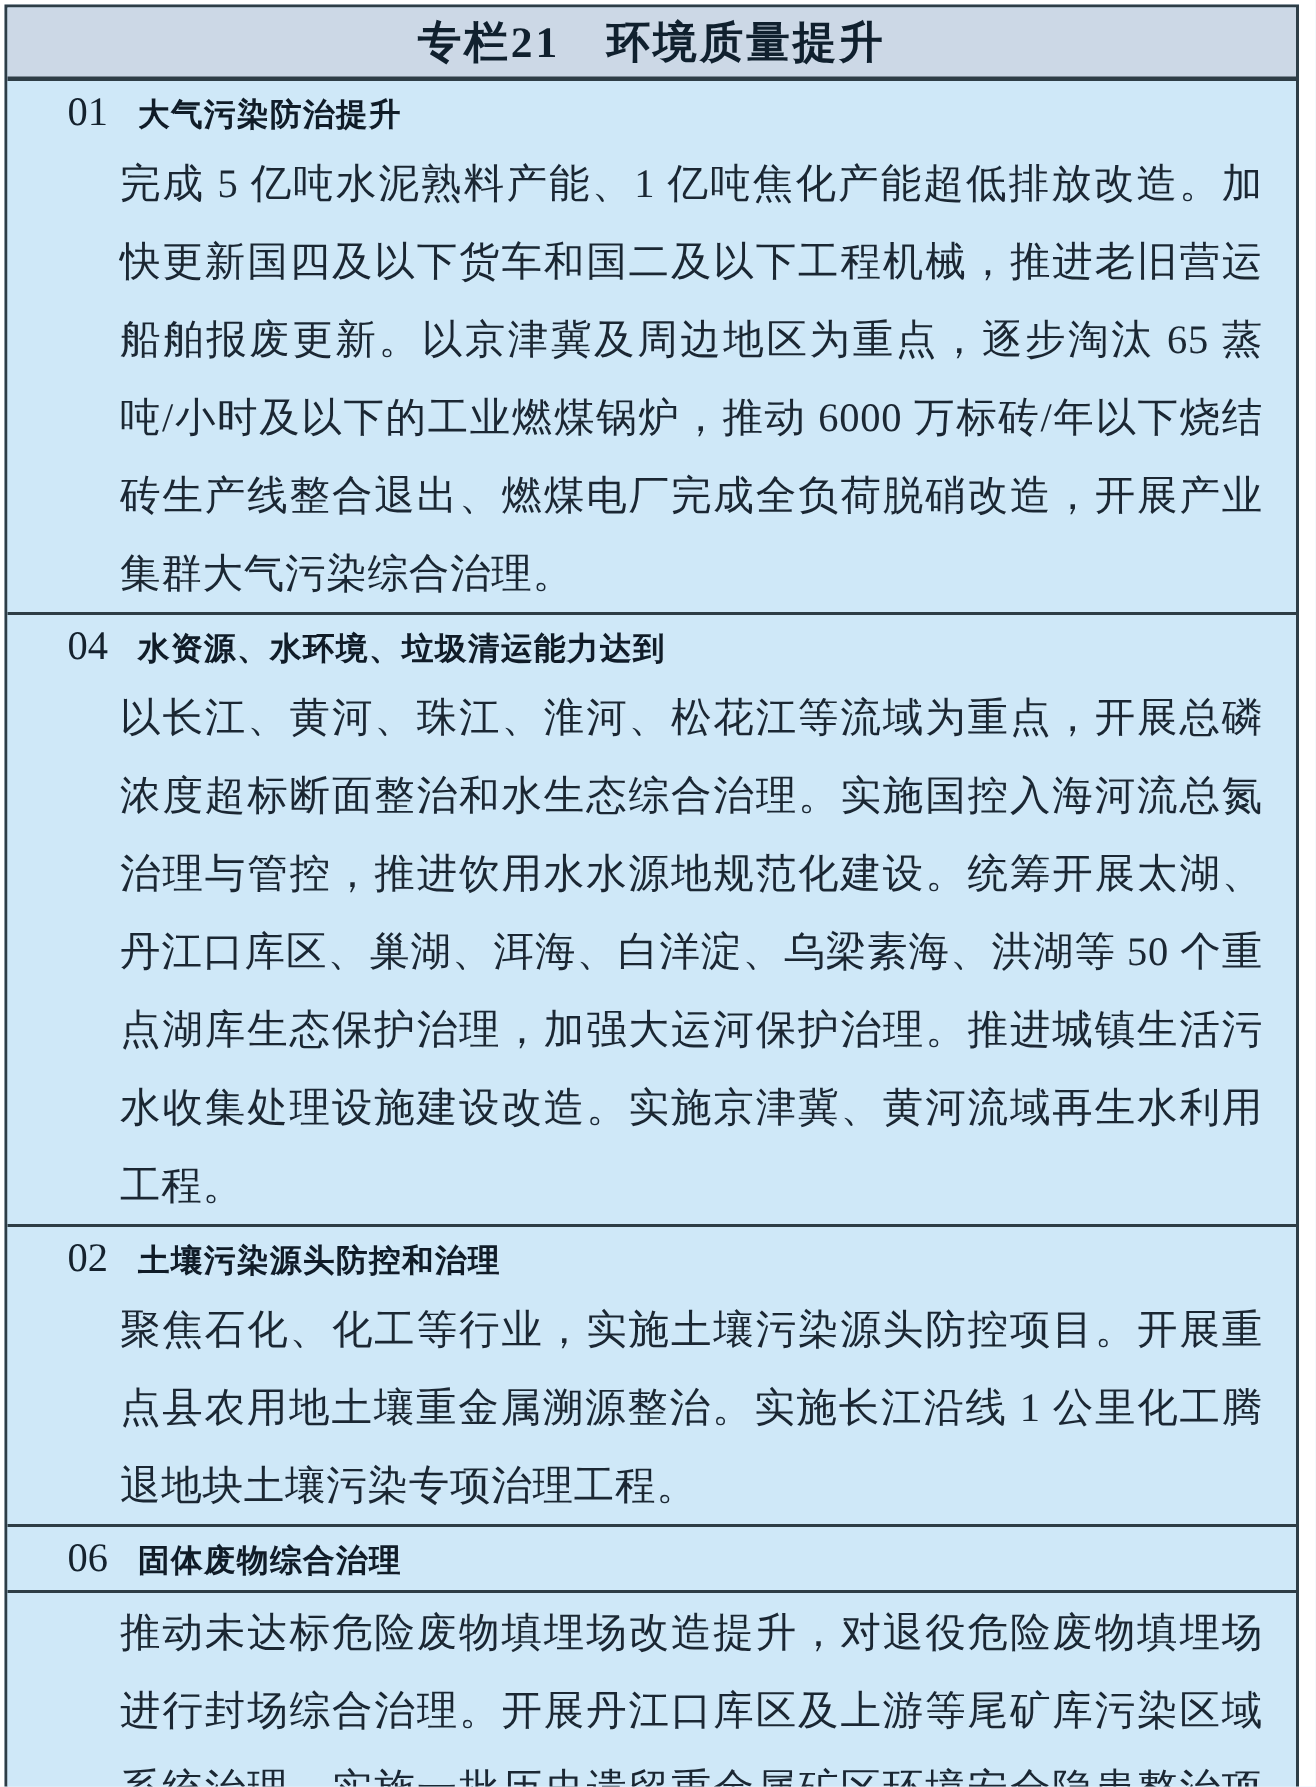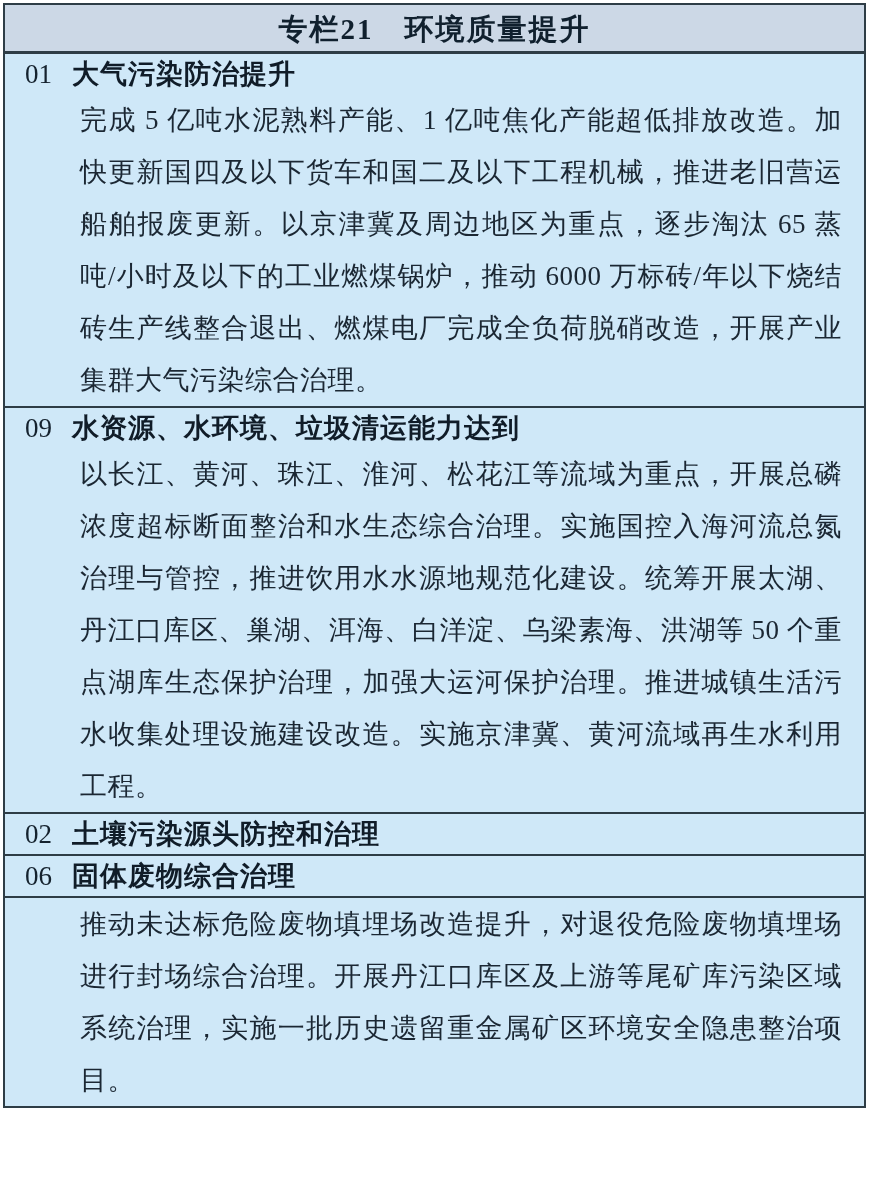--- a/index.html
+++ b/index.html
@@ -40,27 +40,27 @@
   }
   .section:last-child { border-bottom: none; }
   .title-row {
     display: flex;
     align-items: baseline;
     line-height: 40px;
     color: #101c28;
   }
   .sec-num {
     flex: 0 0 47px;
-    margin-left: 20px;
+    margin-left: 40px;
     font-size: 27px;
     color: #15222e;
   }
   .sec-title {
     font-weight: bold;
-    font-size: 27px;
+    font-size: 21px;
     letter-spacing: 1px;
   }
   .sec-body {
     margin: 0 22px 0 75px;
     font-size: 27px;
     line-height: 52px;
     color: #1b2733;
     text-align: justify;
     text-justify: inter-character;
     letter-spacing: 0.5px;
@@ -77,31 +77,32 @@
     <div class="section">
       <div class="title-row">
         <span class="sec-num">01</span>
         <span class="sec-title">大气污染防治提升</span>
       </div>
       <div class="sec-body">完成 5 亿吨水泥熟料产能、1 亿吨焦化产能超低排放改造。加快更新国四及以下货车和国二及以下工程机械，推进老旧营运船舶报废更新。以京津冀及周边地区为重点，逐步淘汰 65 蒸吨/小时及以下的工业燃煤锅炉，推动 6000 万标砖/年以下烧结砖生产线整合退出、燃煤电厂完成全负荷脱硝改造，开展产业集群大气污染综合治理。</div>
     </div>
 
     <div class="section">
       <div class="title-row">
-        <span class="sec-num">09</span>
+        <span class="sec-num">04</span>
         <span class="sec-title">水资源、水环境、垃圾清运能力达到</span>
       </div>
       <div class="sec-body">以长江、黄河、珠江、淮河、松花江等流域为重点，开展总磷浓度超标断面整治和水生态综合治理。实施国控入海河流总氮治理与管控，推进饮用水水源地规范化建设。统筹开展太湖、丹江口库区、巢湖、洱海、白洋淀、乌梁素海、洪湖等 50 个重点湖库生态保护治理，加强大运河保护治理。推进城镇生活污水收集处理设施建设改造。实施京津冀、黄河流域再生水利用工程。</div>
     </div>
 
     <div class="section">
       <div class="title-row">
         <span class="sec-num">02</span>
         <span class="sec-title">土壤污染源头防控和治理</span>
       </div>
+      <div class="sec-body">聚焦石化、化工等行业，实施土壤污染源头防控项目。开展重点县农用地土壤重金属溯源整治。实施长江沿线 1 公里化工腾退地块土壤污染专项治理工程。</div>
     </div>
 
     <div class="section">
       <div class="title-row">
         <span class="sec-num">06</span>
         <span class="sec-title">固体废物综合治理</span>
       </div>
     </div>
 
     <div class="section">

